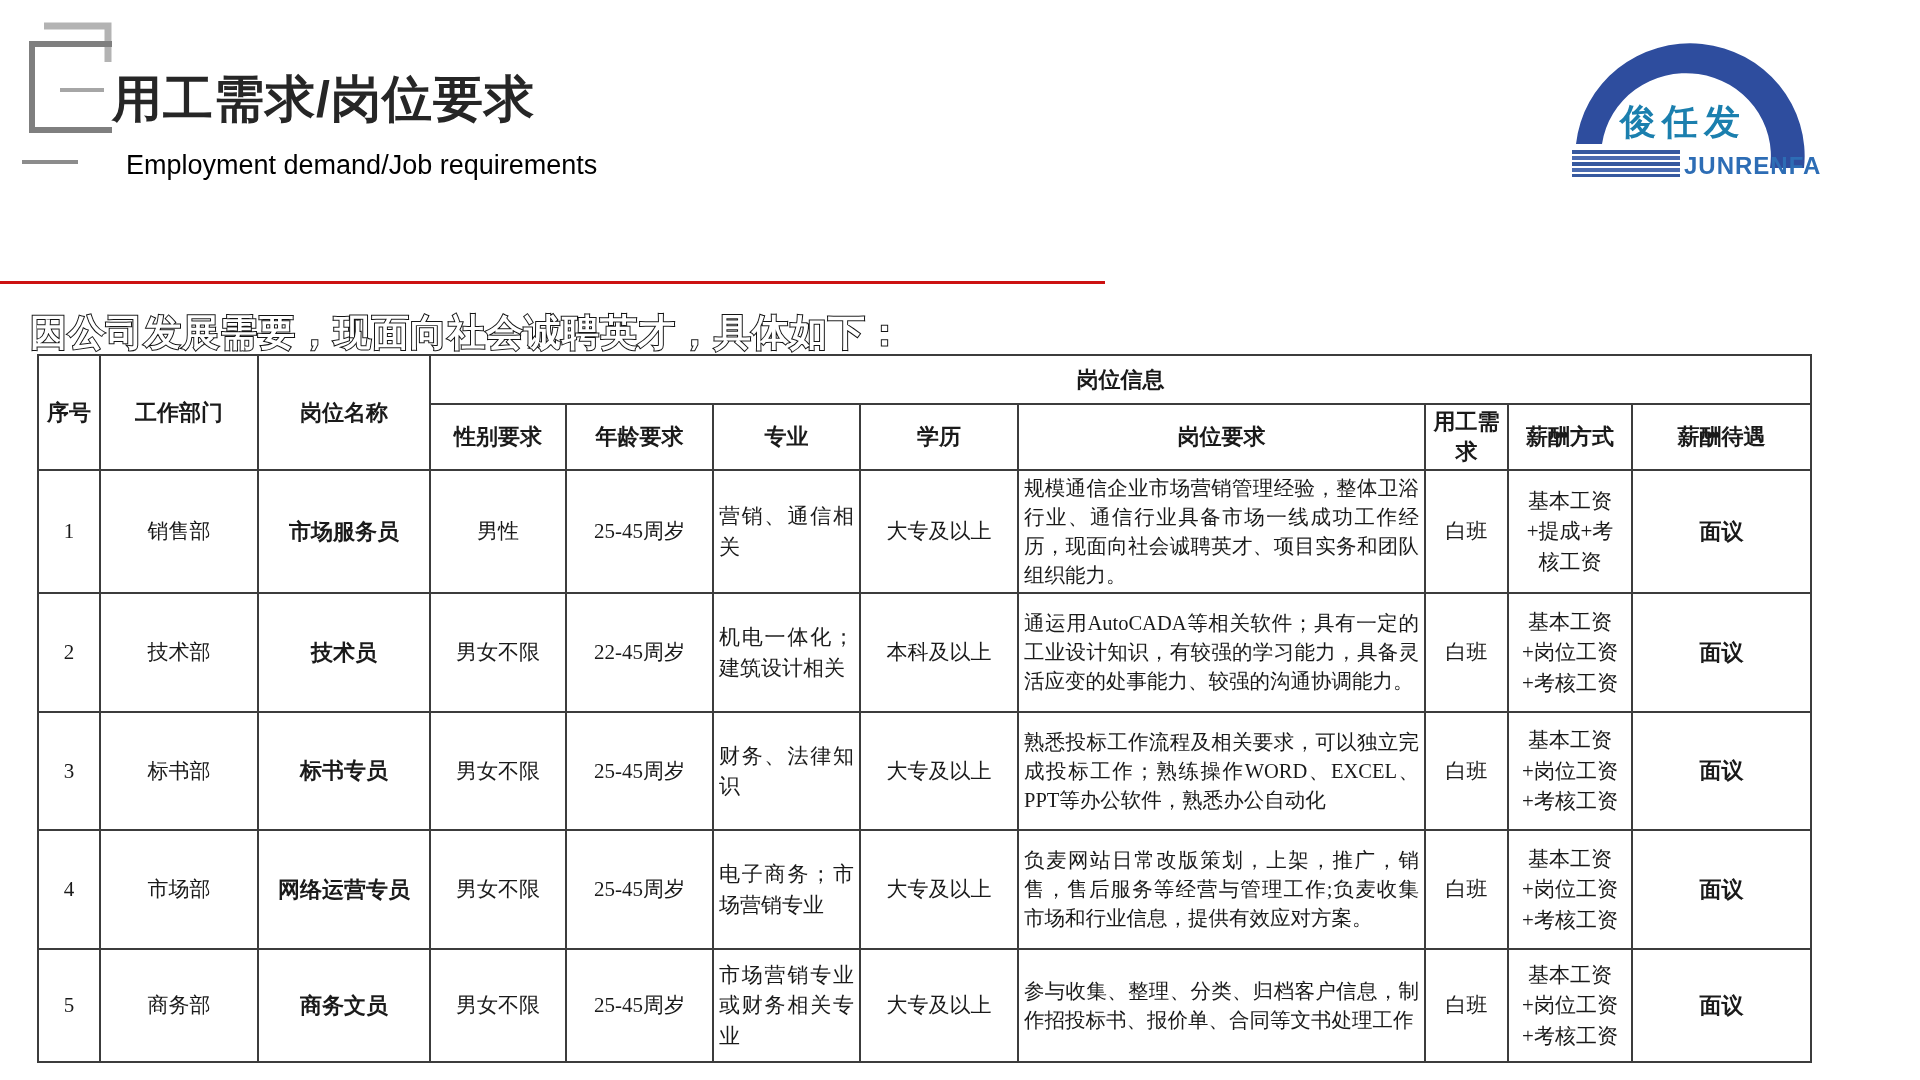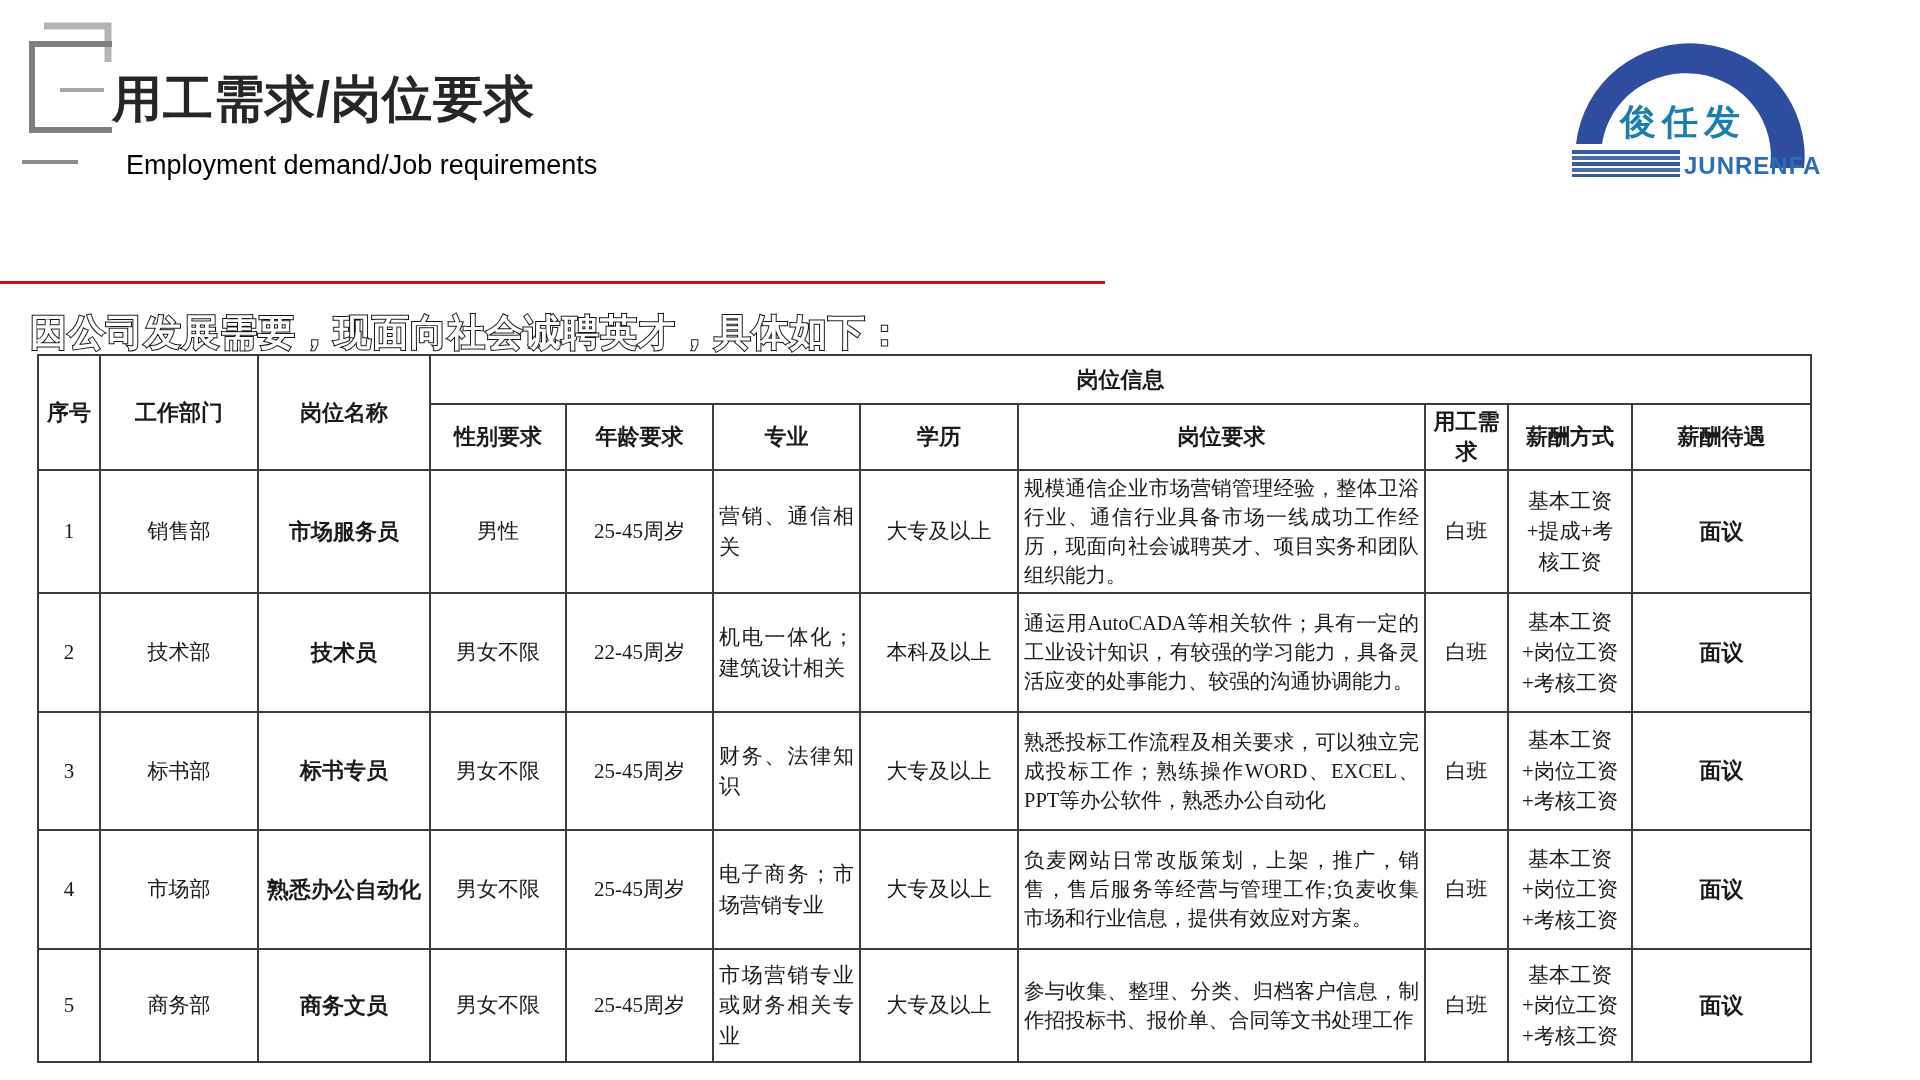--- a/index.html
+++ b/index.html
@@ -157,21 +157,21 @@
       <td>大专及以上</td>
       <td class="cell-req">熟悉投标工作流程及相关要求，可以独立完成投标工作；熟练操作WORD、EXCEL、PPT等办公软件，熟悉办公自动化</td>
       <td>白班</td>
       <td class="cell-pay">基本工资+岗位工资+考核工资</td>
       <td class="bold-cell">面议</td>
     </tr>
 
     <tr>
       <td>4</td>
       <td>市场部</td>
-      <td class="bold-cell">熟悉办公自动化</td>
+      <td class="bold-cell">网络运营专员</td>
       <td>男女不限</td>
       <td>25-45周岁</td>
       <td class="cell-major">电子商务；市场营销专业</td>
       <td>大专及以上</td>
       <td class="cell-req">负麦网站日常改版策划，上架，推广，销售，售后服务等经营与管理工作;负麦收集市场和行业信息，提供有效应对方案。</td>
       <td>白班</td>
       <td class="cell-pay">基本工资+岗位工资+考核工资</td>
       <td class="bold-cell">面议</td>
     </tr>
 

